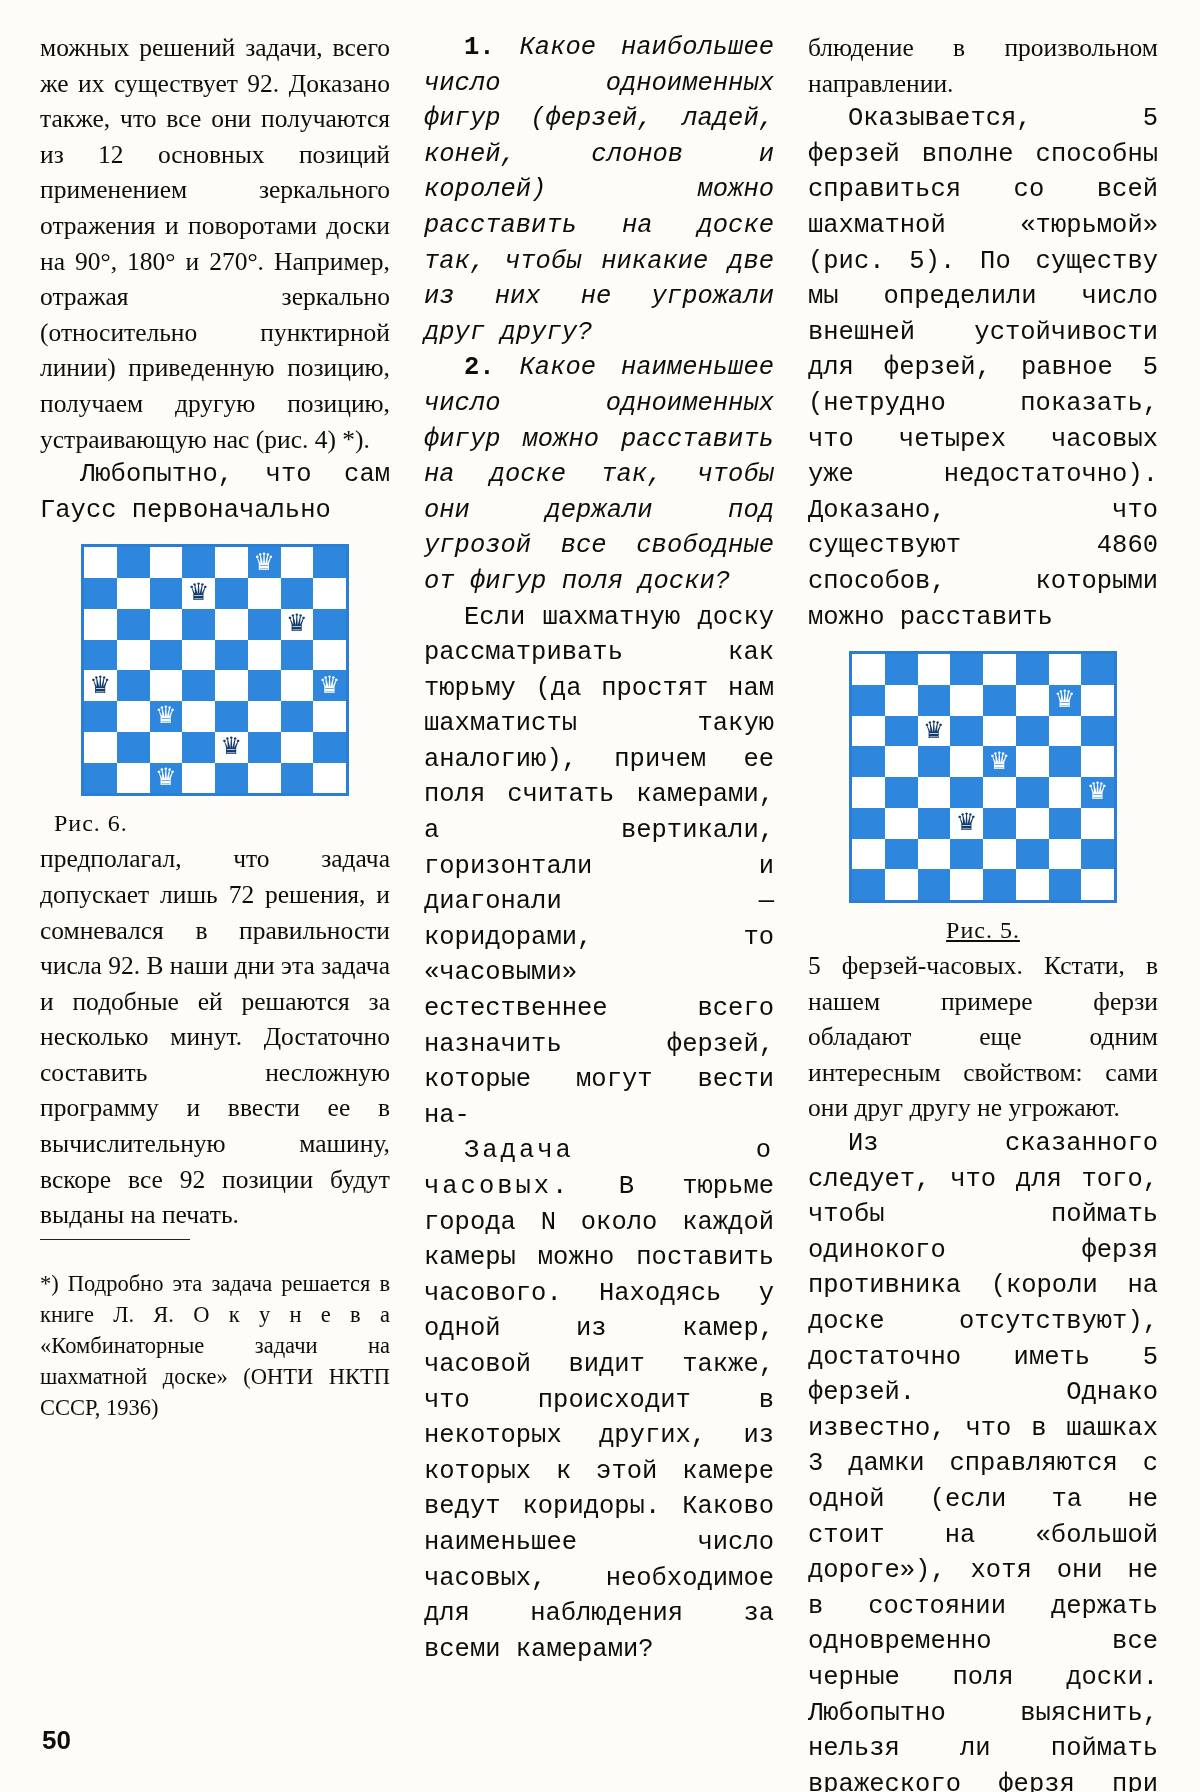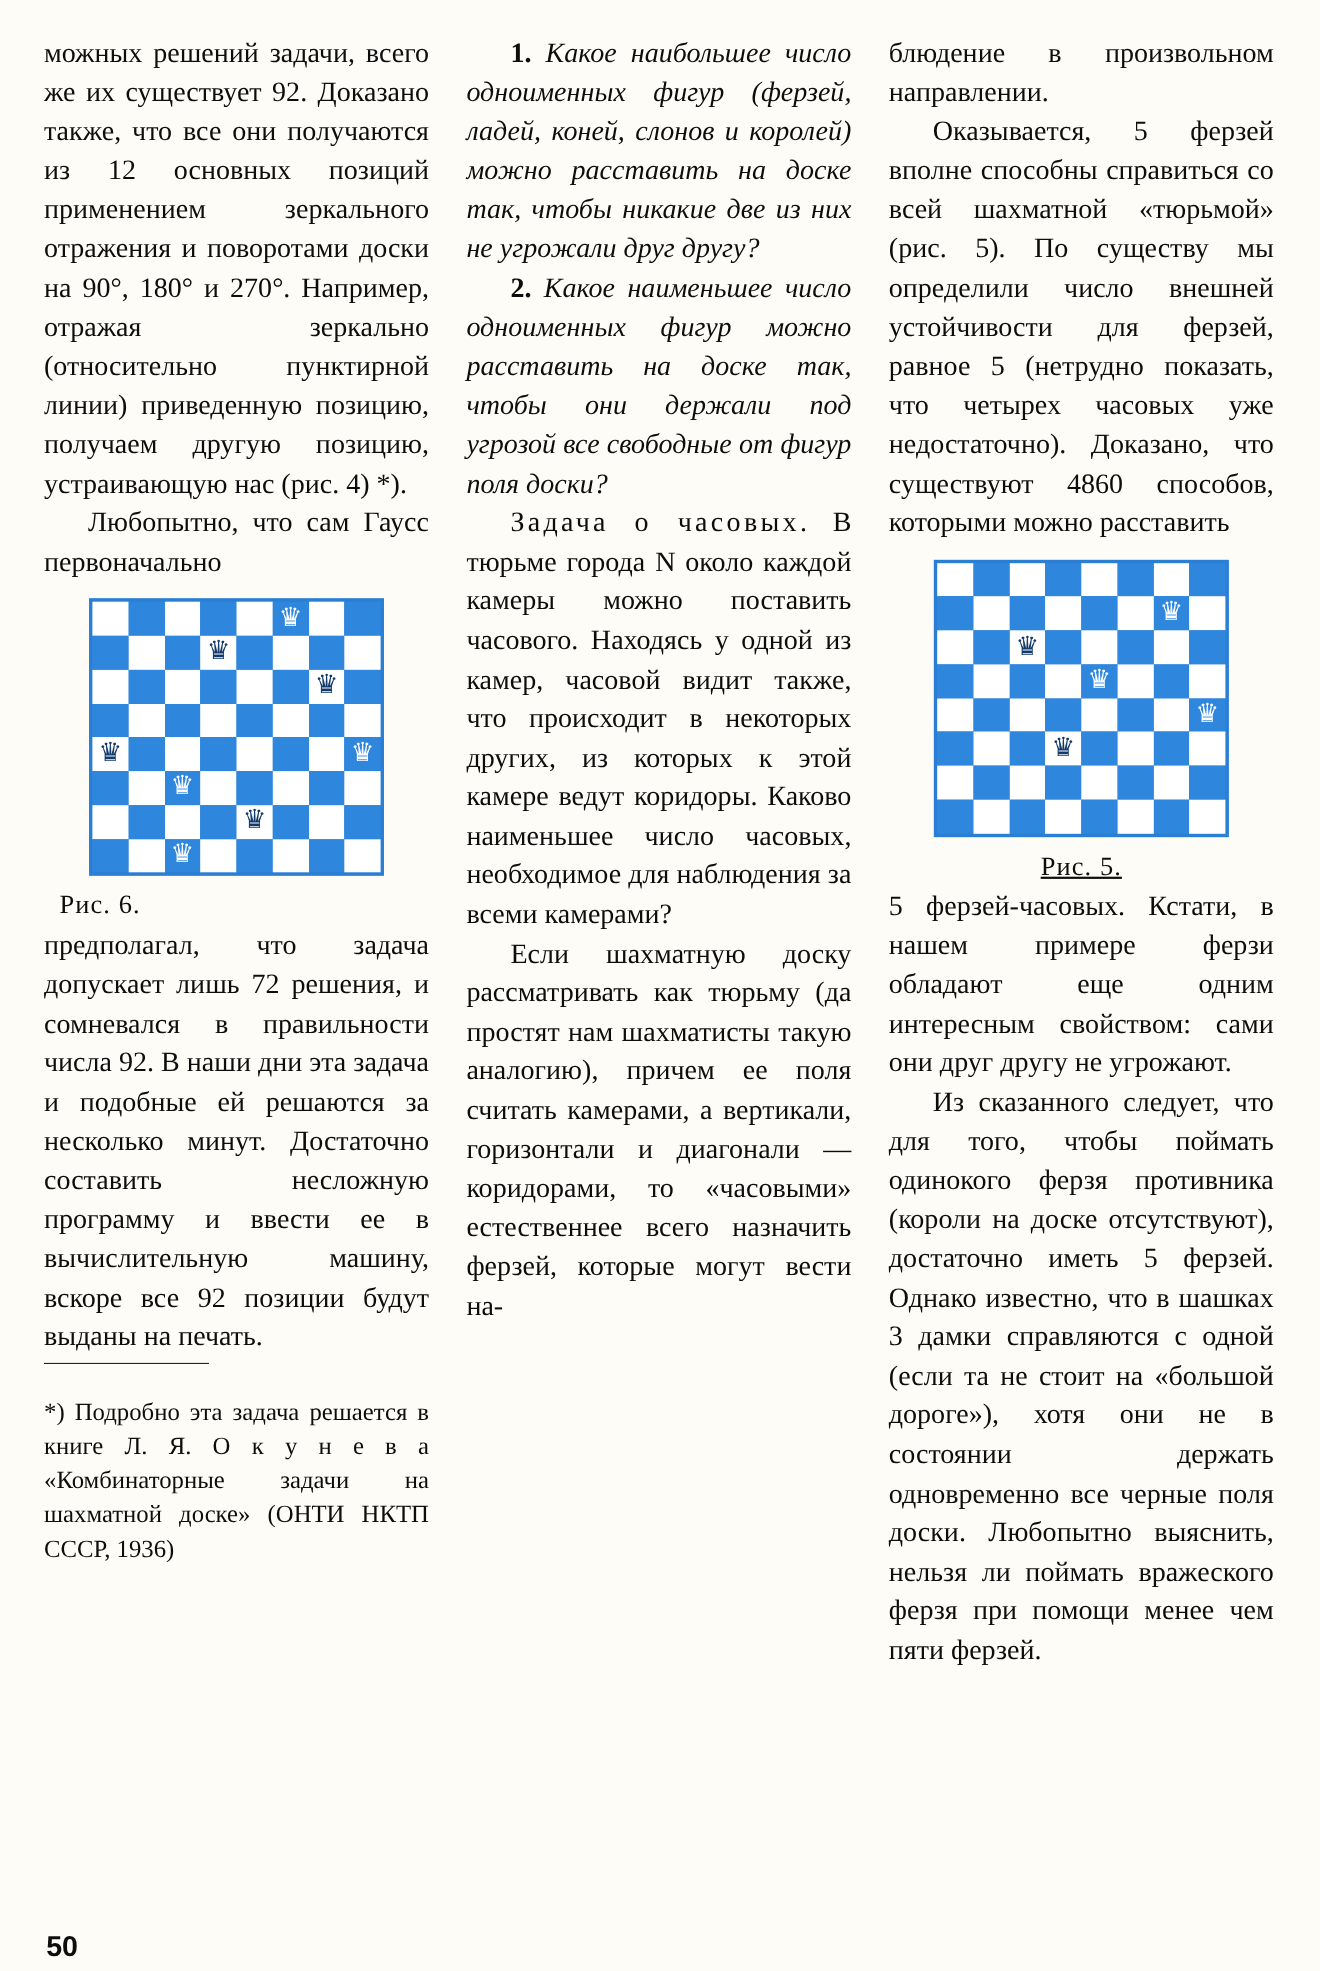--- a/index.html
+++ b/index.html
@@ -36,20 +36,21 @@
   p {
     margin: 0;
     text-align: justify;
     text-justify: inter-word;
     font-size: 25.5px;
     line-height: 35.6px;
     hyphens: manual;
   }
   p.indent {
     text-indent: 40px;
+    font-family: Liberation Mono, monospace;
   }
   p.italic {
     font-style: italic;
   }
   .bold-num {
     font-weight: bold;
     font-style: normal;
   }
   .spaced {
     letter-spacing: 3px;
@@ -100,21 +101,21 @@
   }
   .footnote {
     margin-top: 28px;
     font-size: 22.5px;
     line-height: 31px;
     text-align: justify;
   }
   .page-num {
     position: absolute;
     left: 42px;
-    bottom: 7px;
+    bottom: 36px;
     font-size: 26px;
     font-weight: bold;
     font-family: "Liberation Sans", sans-serif;
   }
   .rule {
     width: 150px;
     height: 1px;
     background: #222;
     margin: 6px 0 8px 0;
   }
@@ -217,22 +218,22 @@
 
       <p>предполагал, что задача допускает лишь 72 решения, и сомневался в правильности числа 92. В наши дни эта задача и подобные ей решаются за несколько минут. Достаточно составить несложную программу и ввести ее в вычислительную машину, вскоре все 92 позиции будут выданы на печать.</p>
 
       <div class="rule"></div>
       <p class="footnote">*) Подробно эта задача решается в книге Л. Я. О к у н е в а «Комбинаторные задачи на шахматной доске» (ОНТИ НКТП СССР, 1936)</p>
     </div>
 
     <div class="col">
       <p class="indent italic"><span class="bold-num">1.</span> <span>Какое наибольшее число одноименных фигур (ферзей, ладей, коней, слонов и королей) можно расставить на доске так, чтобы никакие две из них не угрожали друг другу?</span></p>
       <p class="indent italic"><span class="bold-num">2.</span> <span>Какое наименьшее число одноименных фигур можно расставить на доске так, чтобы они держали под угрозой все свободные от фигур поля доски?</span></p>
+      <p class="indent">Если шахматную доску рассматривать как тюрьму (да простят нам шахматисты такую аналогию), причем ее поля считать камерами, а вертикали, горизонтали и диагонали — коридорами, то «часовыми» естественнее всего назначить ферзей, которые могут вести на-</p>
       <p class="indent"><span class="spaced">Задача о часовых.</span> <span class="italic">В тюрьме города N около каждой камеры можно поставить часового. Находясь у одной из камер, часовой видит также, что происходит в некоторых других, из которых к этой камере ведут коридоры. Каково наименьшее число часовых, необходимое для наблюдения за всеми камерами?</span></p>
-      <p class="indent">Если шахматную доску рассматривать как тюрьму (да простят нам шахматисты такую аналогию), причем ее поля считать камерами, а вертикали, горизонтали и диагонали — коридорами, то «часовыми» естественнее всего назначить ферзей, которые могут вести на-</p>
     </div>
 
     <div class="col">
       <p>блюдение в произвольном направлении.</p>
       <p class="indent">Оказывается, 5 ферзей вполне способны справиться со всей шахматной «тюрьмой» (рис. 5). По существу мы определили число внешней устойчивости для ферзей, равное 5 (нетрудно показать, что четырех часовых уже недостаточно). Доказано, что существуют 4860 способов, которыми можно расставить</p>
 
       <div class="board-wrap">
         <div class="board b5" id="board5">
             <div class="sq light"></div>
             <div class="sq dark"></div>

